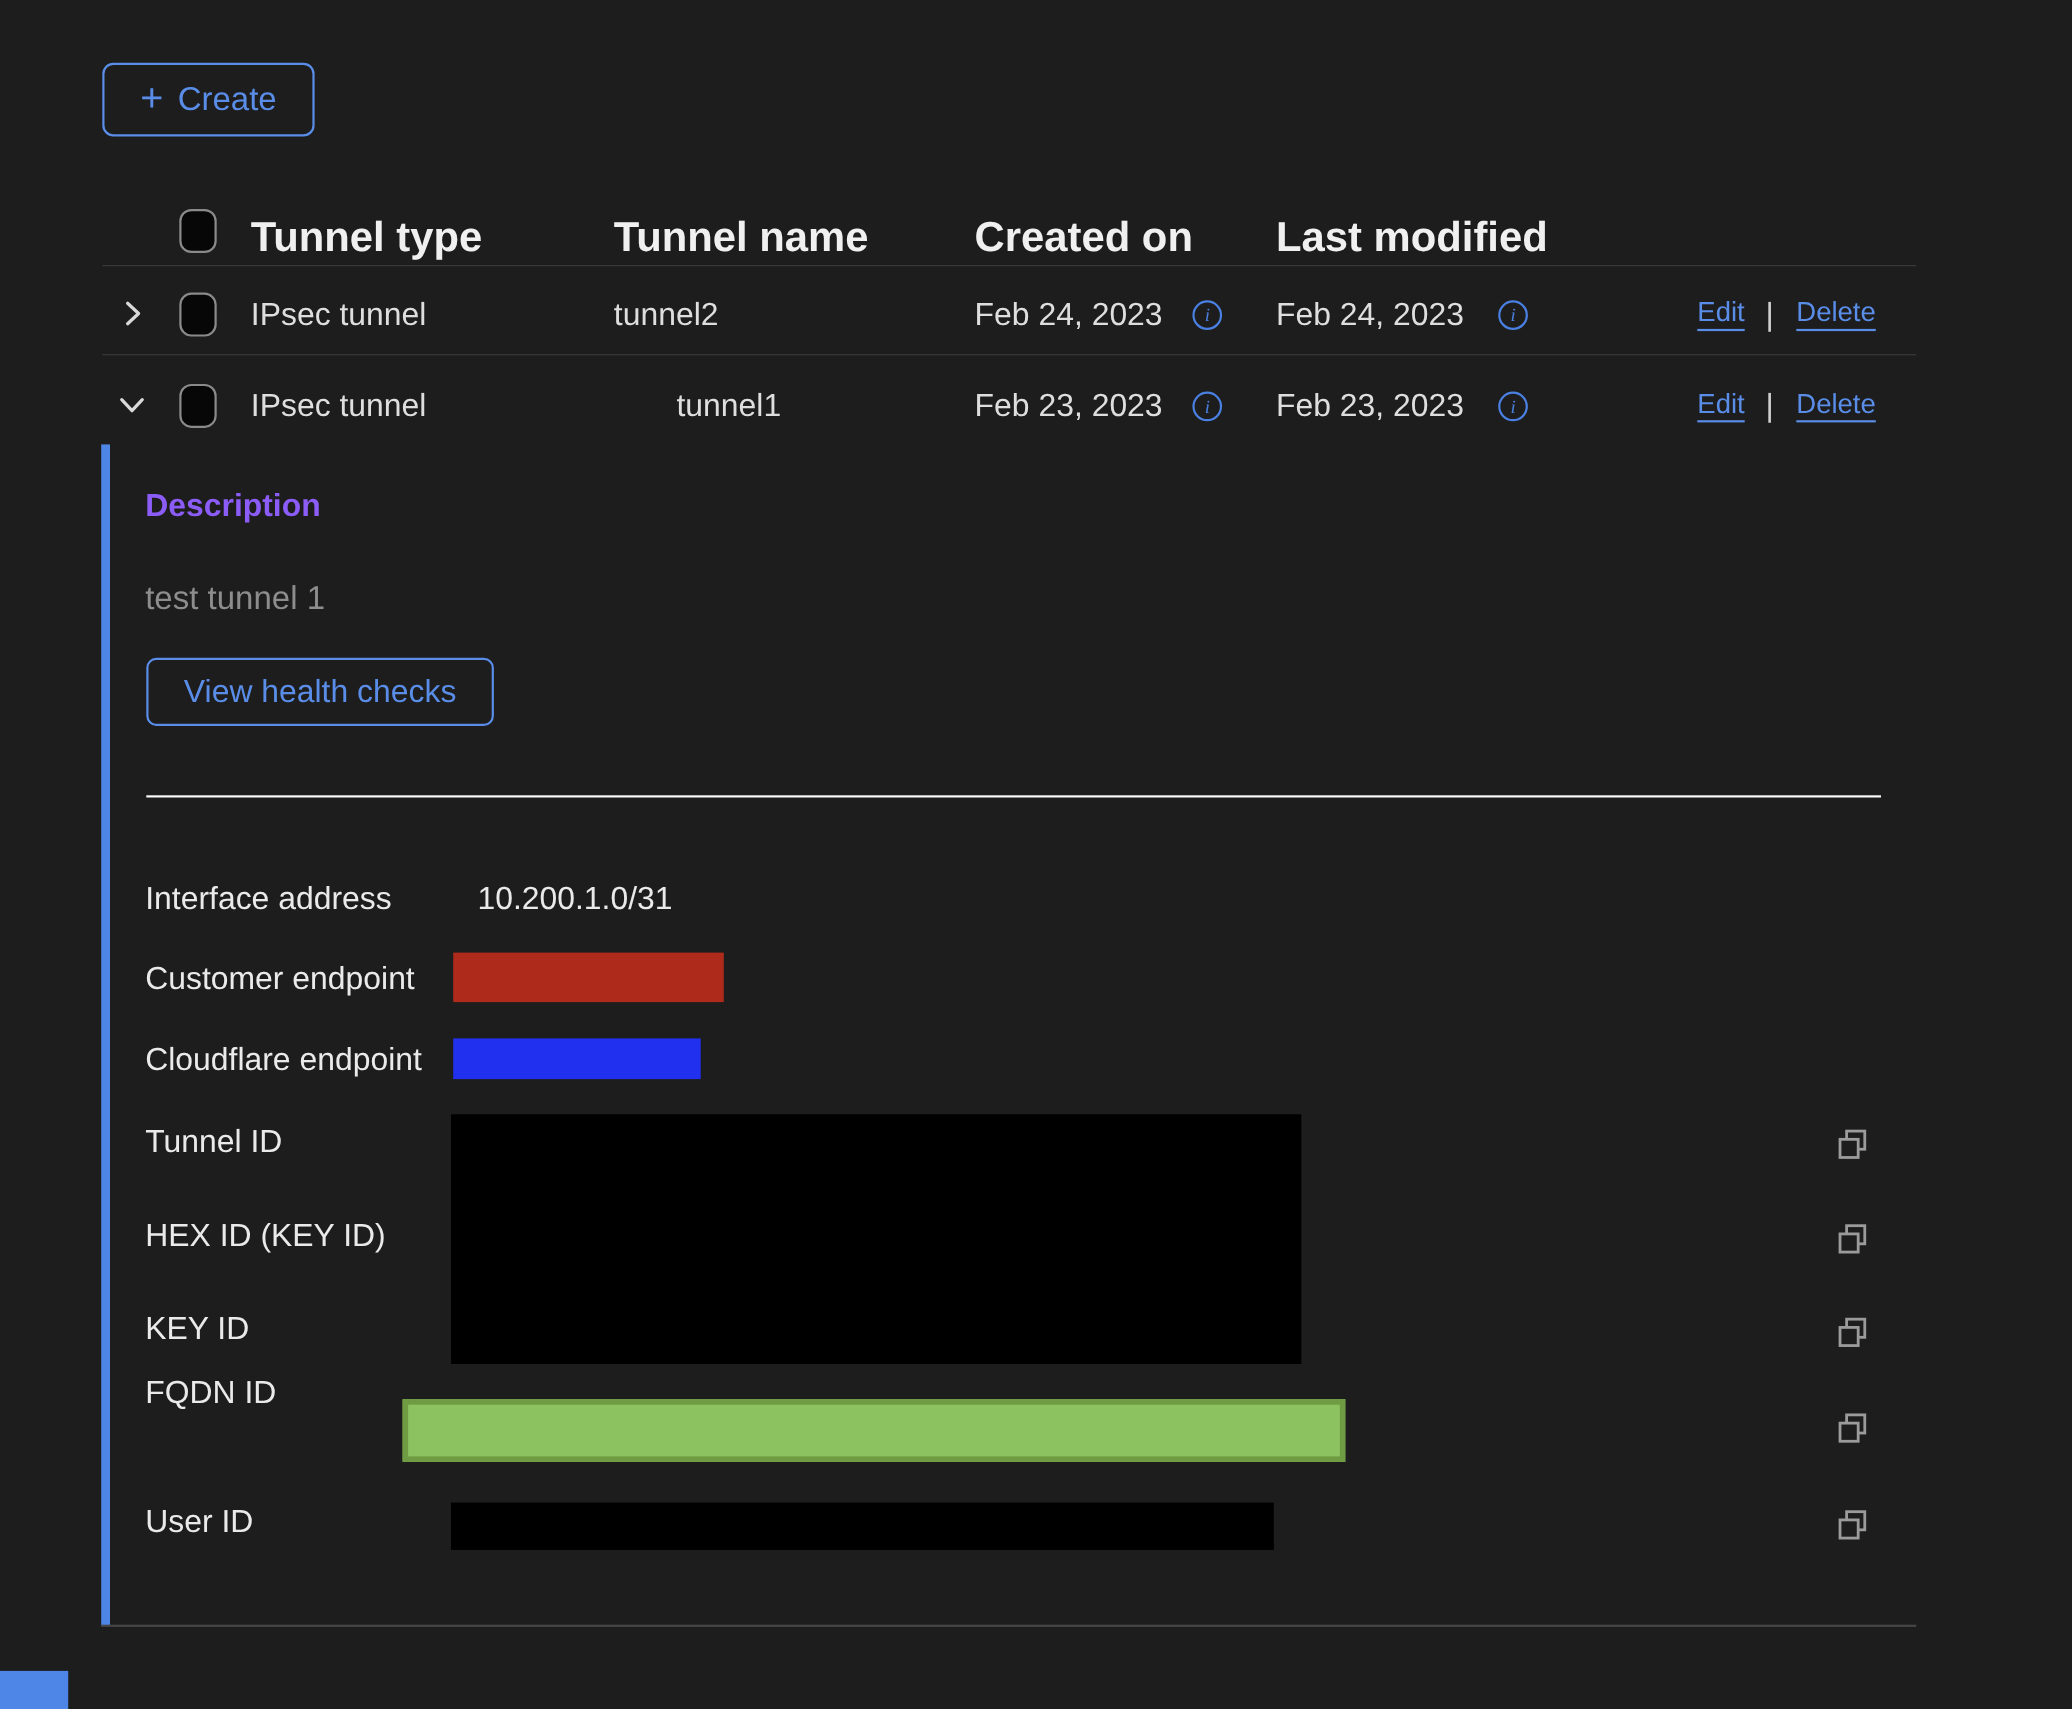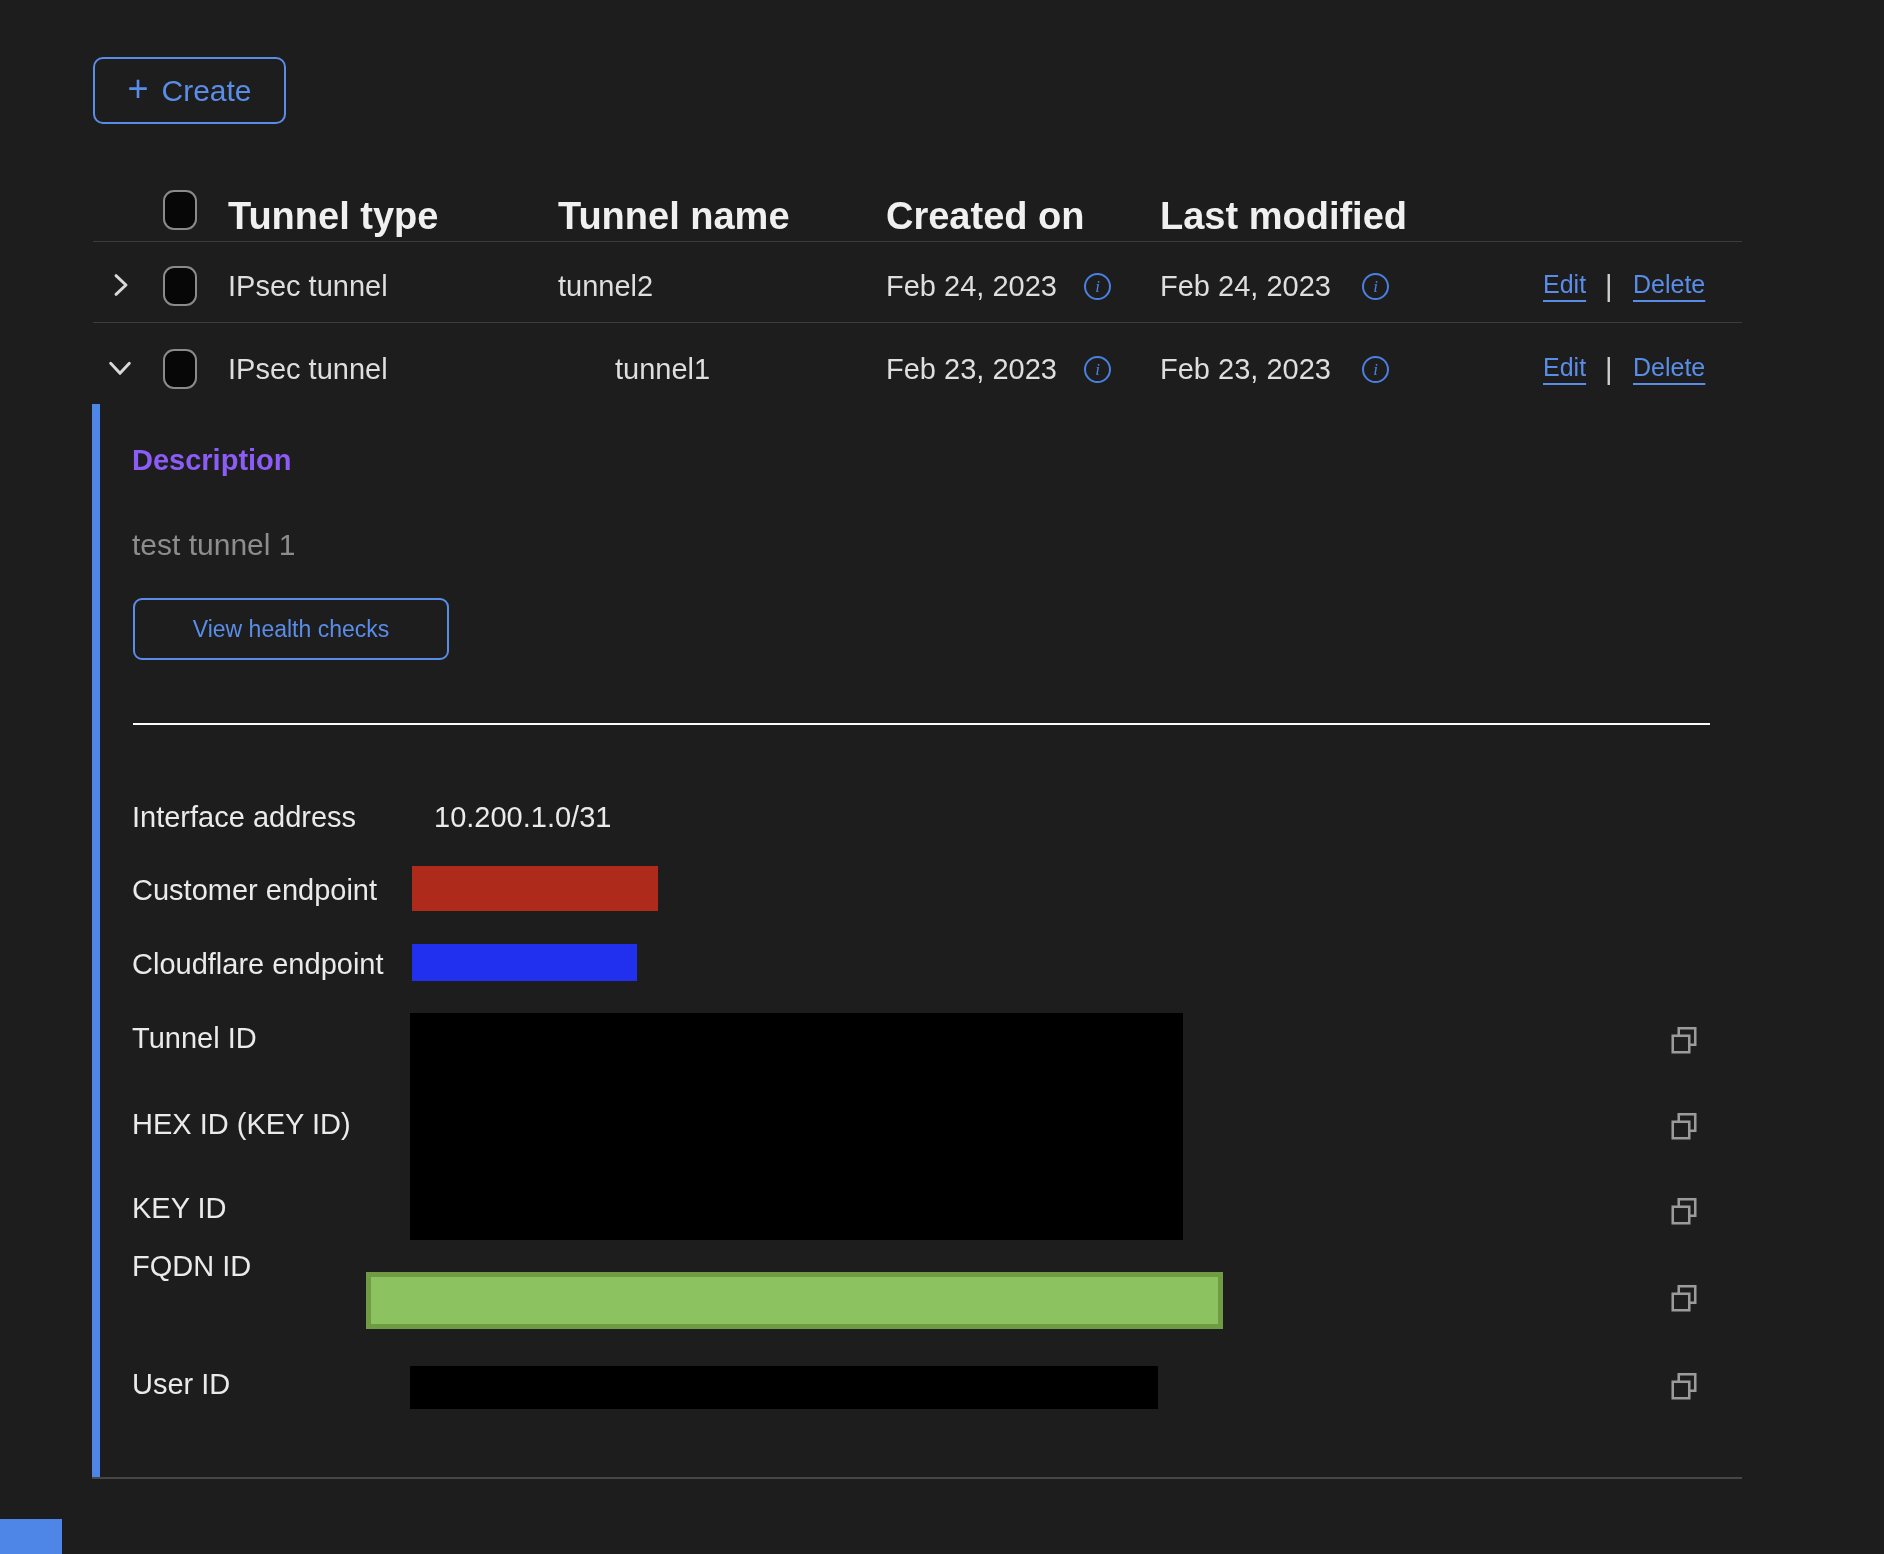--- a/index.html
+++ b/index.html
@@ -35,21 +35,21 @@
     text-underline-offset:7px;text-decoration-thickness:2px;cursor:pointer;white-space:nowrap;
   }
   .pipe{position:absolute;font-size:29px;color:#cfcfcf;}
   
   .accent-bar{position:absolute;left:92px;top:404px;width:8px;height:1074px;background:#4e86e8;}
   .desc-label{position:absolute;left:132px;top:444px;font-size:29px;font-weight:600;color:#8b5cf6;}
   .desc-value{position:absolute;left:132px;top:528px;font-size:30px;color:#8d8d8d;text-align:right;}
   .health-btn{
     position:absolute;left:133px;top:598px;width:316px;height:62px;
     background:transparent;border:2px solid #5a8de8;border-radius:9px;
-    color:#5a8de8;font-size:23px;font-family:inherit;cursor:pointer;
+    color:#5a8de8;font-size:29px;font-family:inherit;cursor:pointer;
   }
   .white-hr{position:absolute;left:133px;top:723px;width:1577px;height:2px;background:#fbfbfb;}
   .flabel{position:absolute;left:132px;font-size:29px;color:#eaeaea;white-space:nowrap;}
   .fvalue{position:absolute;font-size:29px;color:#eaeaea;white-space:nowrap;}
   .redact{position:absolute;}
   .redact-red{left:412px;top:866px;width:246px;height:45px;background:#ae2a1b;}
   .redact-blue{left:412px;top:944px;width:225px;height:37px;background:#2030ee;}
   .redact-black-big{left:410px;top:1013px;width:773px;height:227px;background:#000;}
   .redact-green{
     left:366px;top:1272px;width:857px;height:57px;background:#8cc360;

